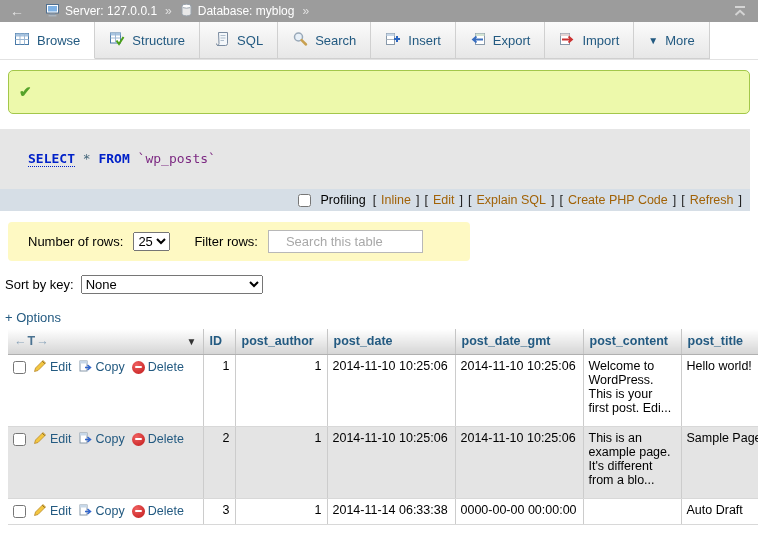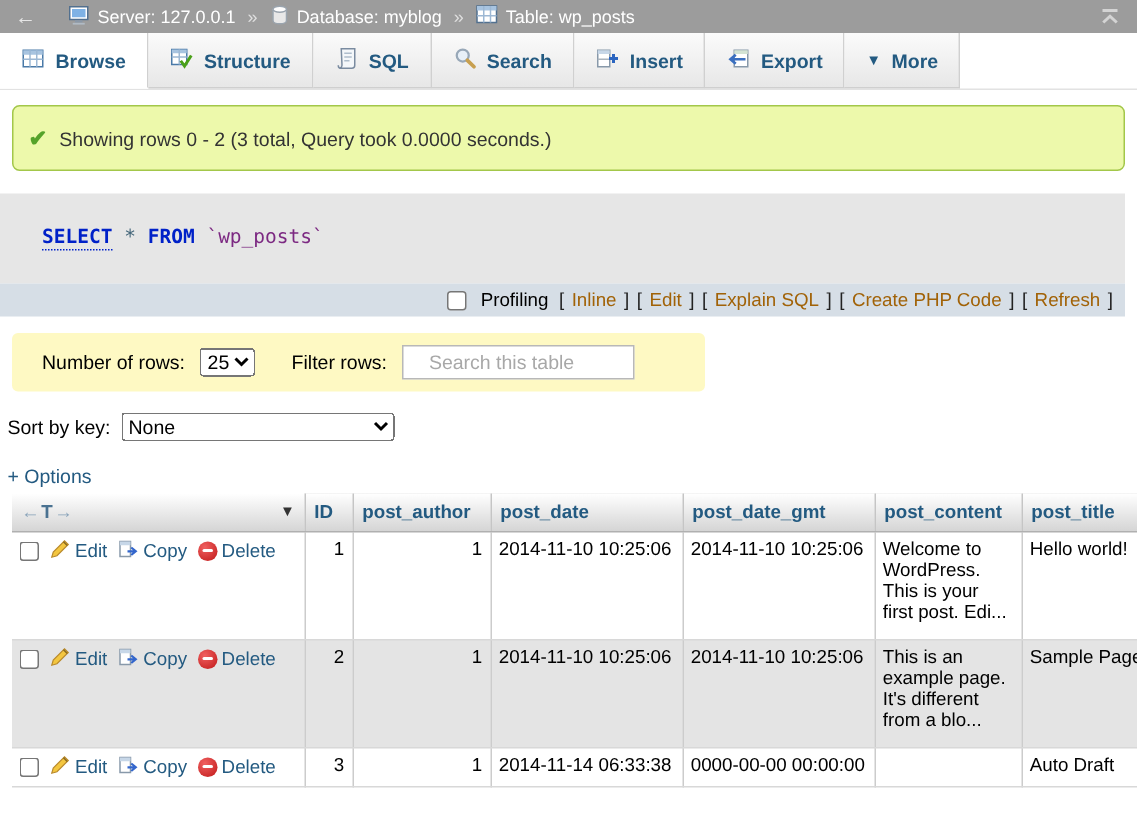--- a/index.html
+++ b/index.html
@@ -10,21 +10,21 @@
   .topbar { height:22px; background:#9c9c9c; display:flex; align-items:center;
     padding:0 10px; color:#fff; font-size:12px; gap:5px; }
   .topbar .back { color:#e6e6e6; font-size:14px; margin-right:16px; cursor:pointer; }
   .crumb { display:flex; align-items:center; gap:5px; cursor:pointer; }
   .crumb-sep { color:#e0e0e0; margin:0 3px; }
   .topbar .collapse { margin-left:auto; cursor:pointer; display:flex; }
 
   
   .tabbar { display:flex; height:38px; background:#fff; border-bottom:1px solid #e2e2e2; }
   .tab { display:flex; align-items:center; gap:7px; padding:0 14px; cursor:pointer;
-    font-weight:bold; color:#235a81; background:linear-gradient(#fbfbfb,#e7e7e7);
+    font-weight:normal; color:#235a81; background:linear-gradient(#fbfbfb,#e7e7e7);
     border-right:1px solid #d0d0d0; border-bottom:1px solid #cfcfcf; white-space:nowrap; }
   .tab.active { background:#fff; border-bottom:1px solid #fff; }
   .tab .more-caret { font-size:10px; color:#235a81; }
 
   
   .message { margin:10px 8px 0 8px; background:#edf9ab; border:1px solid #a3c74a;
     border-radius:5px; padding:12px 10px; display:flex; align-items:center; gap:8px;
     color:#333; }
   .check { color:#55a32a; font-size:15px; font-weight:bold; }
 
@@ -102,30 +102,20 @@
   <span class="crumb">
     <span>
       <svg width="13" height="14" viewBox="0 0 13 14">
           <path d="M2 3.2 v7.4 c0 1.3 2 2.3 4.5 2.3 s4.5-1 4.5-2.3 V3.2" fill="#e8e8e8" stroke="#9aa4ae"></path>
           <ellipse cx="6.5" cy="3.2" rx="4.5" ry="2" fill="#fdfdfd" stroke="#9aa4ae"></ellipse>
         </svg>
     </span>
     <span>Database: myblog</span>
   </span>
   <span class="crumb-sep">»</span>
-  <span class="crumb">
-    <span>
-      <svg width="15" height="13" viewBox="0 0 15 13">
-          <rect x="1" y="1" width="13" height="11" fill="#fff" stroke="#52708f"></rect>
-          <rect x="1" y="1" width="13" height="3" fill="#a8c4e0"></rect>
-          <path d="M1 7.5 h13 M5.5 1 v11 M10 1 v11" stroke="#9db8d4" fill="none"></path>
-        </svg>
-    </span>
-    <span>Table: wp_posts</span>
-  </span>
   <span class="collapse">
     <svg width="16" height="14" viewBox="0 0 16 14">
         <path d="M3 3 h10" stroke="#d4d4d4" stroke-width="2"></path>
         <path d="M3.5 11 L8 6.8 l4.5 4.2" fill="none" stroke="#d4d4d4" stroke-width="2"></path>
       </svg>
   </span>
 </div>
 
 
 <div class="tabbar">
@@ -184,29 +174,38 @@
     <span>
       <svg width="16" height="16" viewBox="0 0 16 16">
           <rect x="5.5" y="2.5" width="9" height="11" fill="#fff" stroke="#8899aa"></rect>
           <rect x="5.5" y="2.5" width="9" height="2.5" fill="#d3e3d3"></rect>
           <path d="M13 8.5 H3.5 M6.5 5.5 L3 8.5 l3.5 3" fill="none" stroke="#3a6fc0" stroke-width="1.8"></path>
         </svg>
     </span>
     <span>Export</span>
   </div>
   <div class="tab">
+    <span>
+      <svg width="16" height="16" viewBox="0 0 16 16">
+          <rect x="1.5" y="2.5" width="9" height="11" fill="#fff" stroke="#8899aa"></rect>
+          <rect x="1.5" y="2.5" width="9" height="2.5" fill="#e3d3d3"></rect>
+          <path d="M3 8.5 h9.5 M9.5 5.5 l3.5 3 -3.5 3" fill="none" stroke="#cc3333" stroke-width="1.8"></path>
+        </svg>
+    </span>
+    <span>Import</span>
+  </div>
+  <div class="tab">
     <span class="more-caret">▼</span>
     <span>More</span>
   </div>
 </div>
 
 
 <div class="message">
   <span class="check">✔</span>
-  <span>Showing rows 0 - 2 (3 total, Query took 0.0000 seconds.)</span>
 </div>
 
 
 <div class="sql-section">
   <div class="sql-query">
     <span class="kw kw-help">SELECT</span>
     <span class="op">*</span>
     <span class="kw">FROM</span>
     <span class="str">`wp_posts`</span>
   </div>

